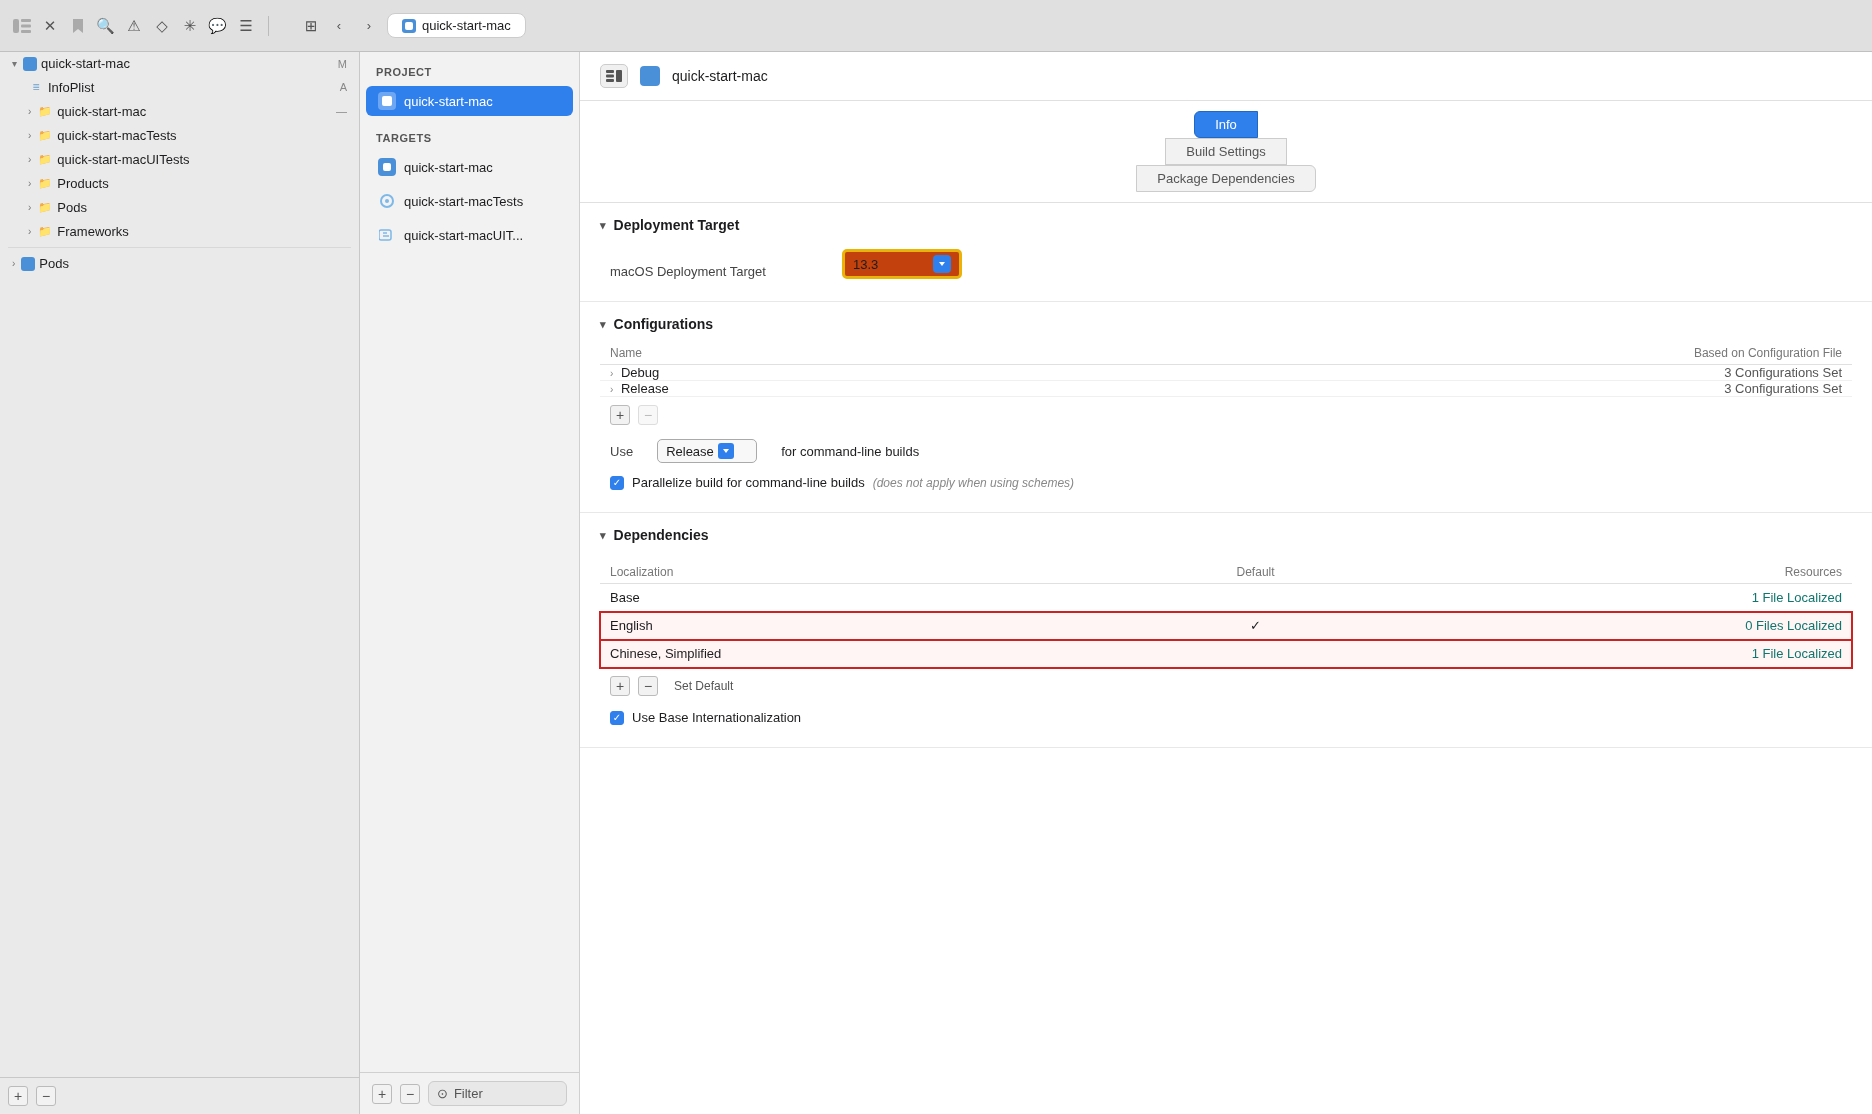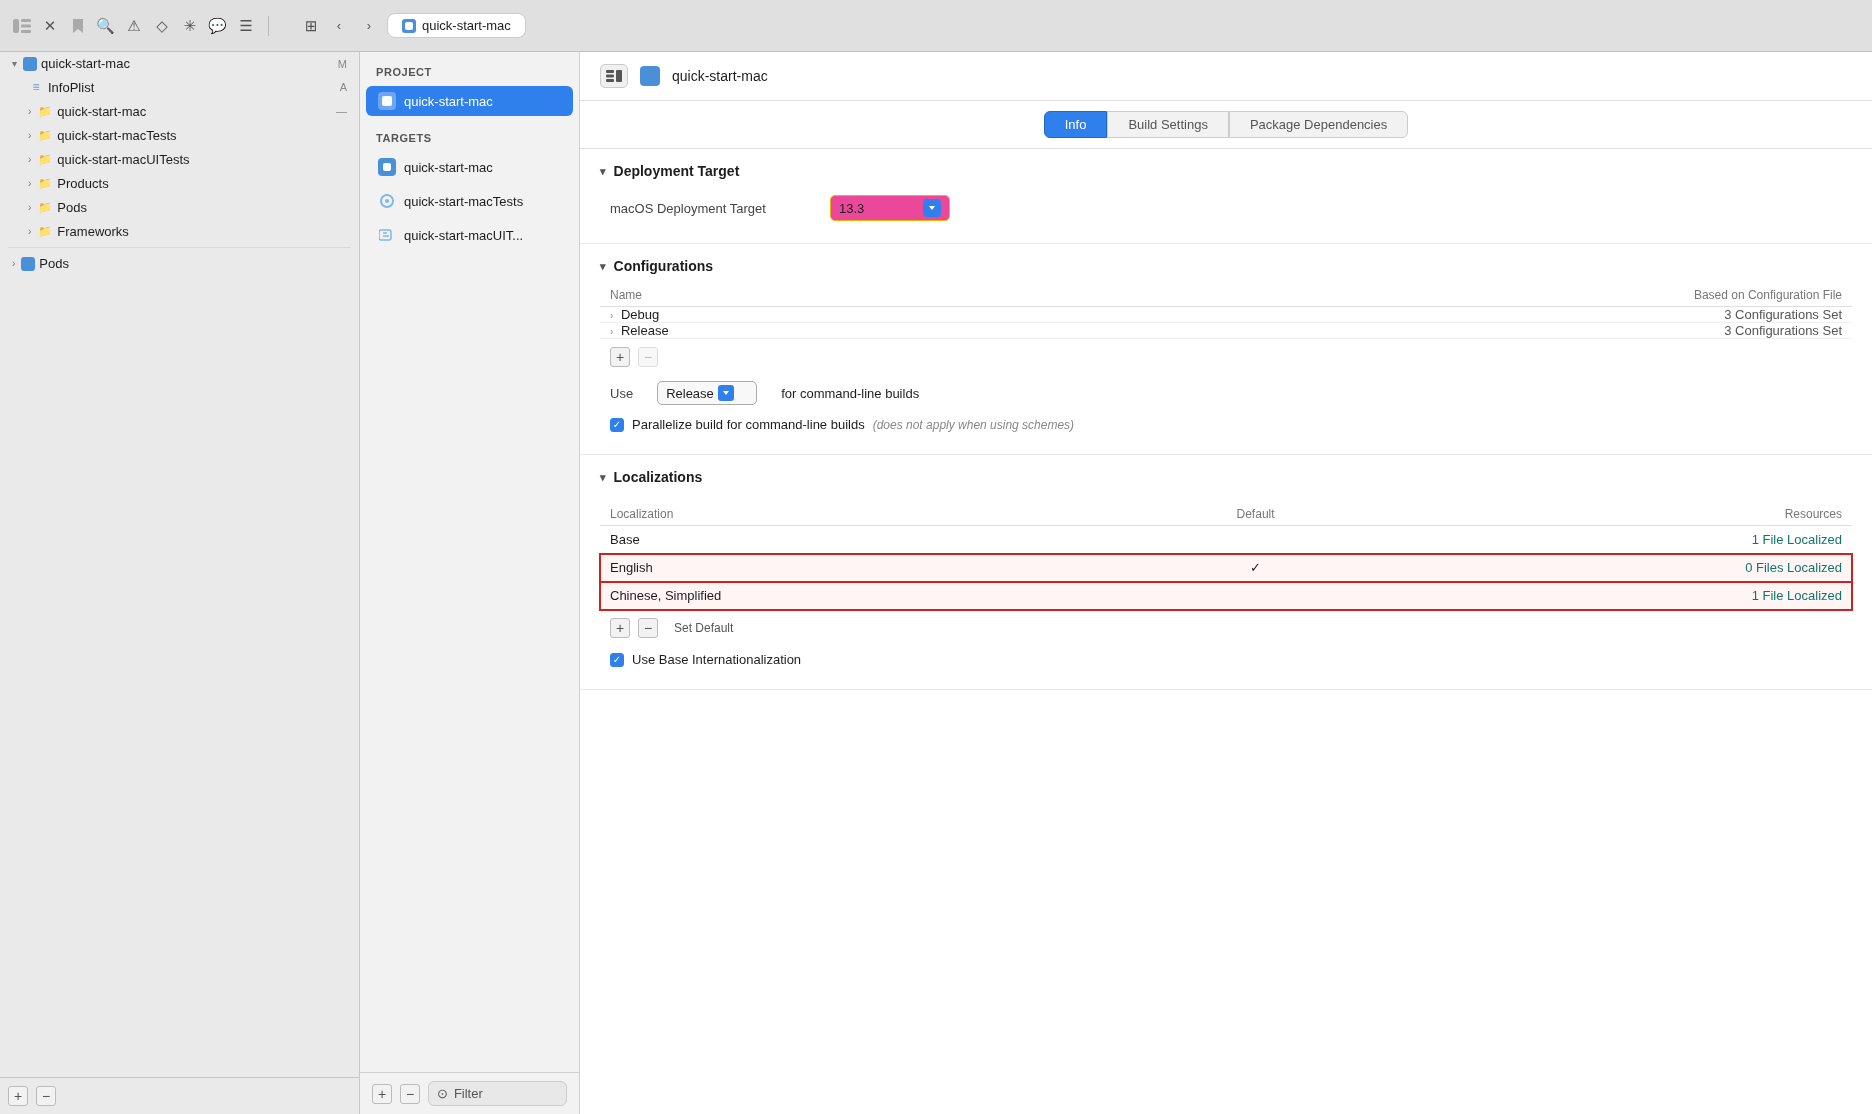--- a/index.html
+++ b/index.html
@@ -222,20 +222,21 @@
 
     
     .tabs-row {
       display: flex;
       align-items: center;
       justify-content: center;
       padding: 10px 0;
       border-bottom: 1px solid #e0e0e0;
       gap: 0;
       flex-shrink: 0;
+      flex-direction: column;
     }
     .tab-btn {
       padding: 5px 20px;
       font-size: 13px;
       border: 1px solid #ccc;
       background: #f2f2f2;
       cursor: pointer;
       color: #555;
     }
     .tab-btn:first-child { border-radius: 6px 0 0 6px; }
@@ -267,31 +268,32 @@
       font-size: 14px;
     }
     .section-chevron {
       font-size: 11px;
       color: #555;
     }
 
     
     .form-row {
       display: flex;
-      align-items: center;
+      align-items: flex-end;
+      gap: 12px;
       padding: 6px 10px;
     }
     .form-label { color: #444; flex: 0 0 220px; }
     .dropdown {
       display: flex;
       align-items: center;
-      border: 1px solid #eab308;
+      border: 3px solid #eab308;
       border-radius: 5px;
       padding: 3px 8px;
-      background: #ec4899;
+      background: #c2410c;
       gap: 6px;
       min-width: 120px;
     }
     .dropdown-value { flex: 1; }
     .dropdown-arrow {
       background: #2f80ed;
       color: #fff;
       border-radius: 4px;
       width: 18px;
       height: 18px;
@@ -730,21 +732,21 @@
         <div class="checkbox-row">
           <div class="checkbox-box">✓</div>
           <span class="checkbox-label">Parallelize build for command-line builds</span>
           <span class="checkbox-hint">(does not apply when using schemes)</span>
         </div>
       </div>
 
       <div class="section">
         <div class="section-header">
           <span class="section-chevron">▾</span>
-          <span>Localizations</span>
+          <span>Dependencies</span>
         </div>
 
         <table class="loc-table">
           <thead>
             <tr>
               <th>Localization</th>
               <th class="center">Default</th>
               <th class="right">Resources</th>
             </tr>
           </thead>

